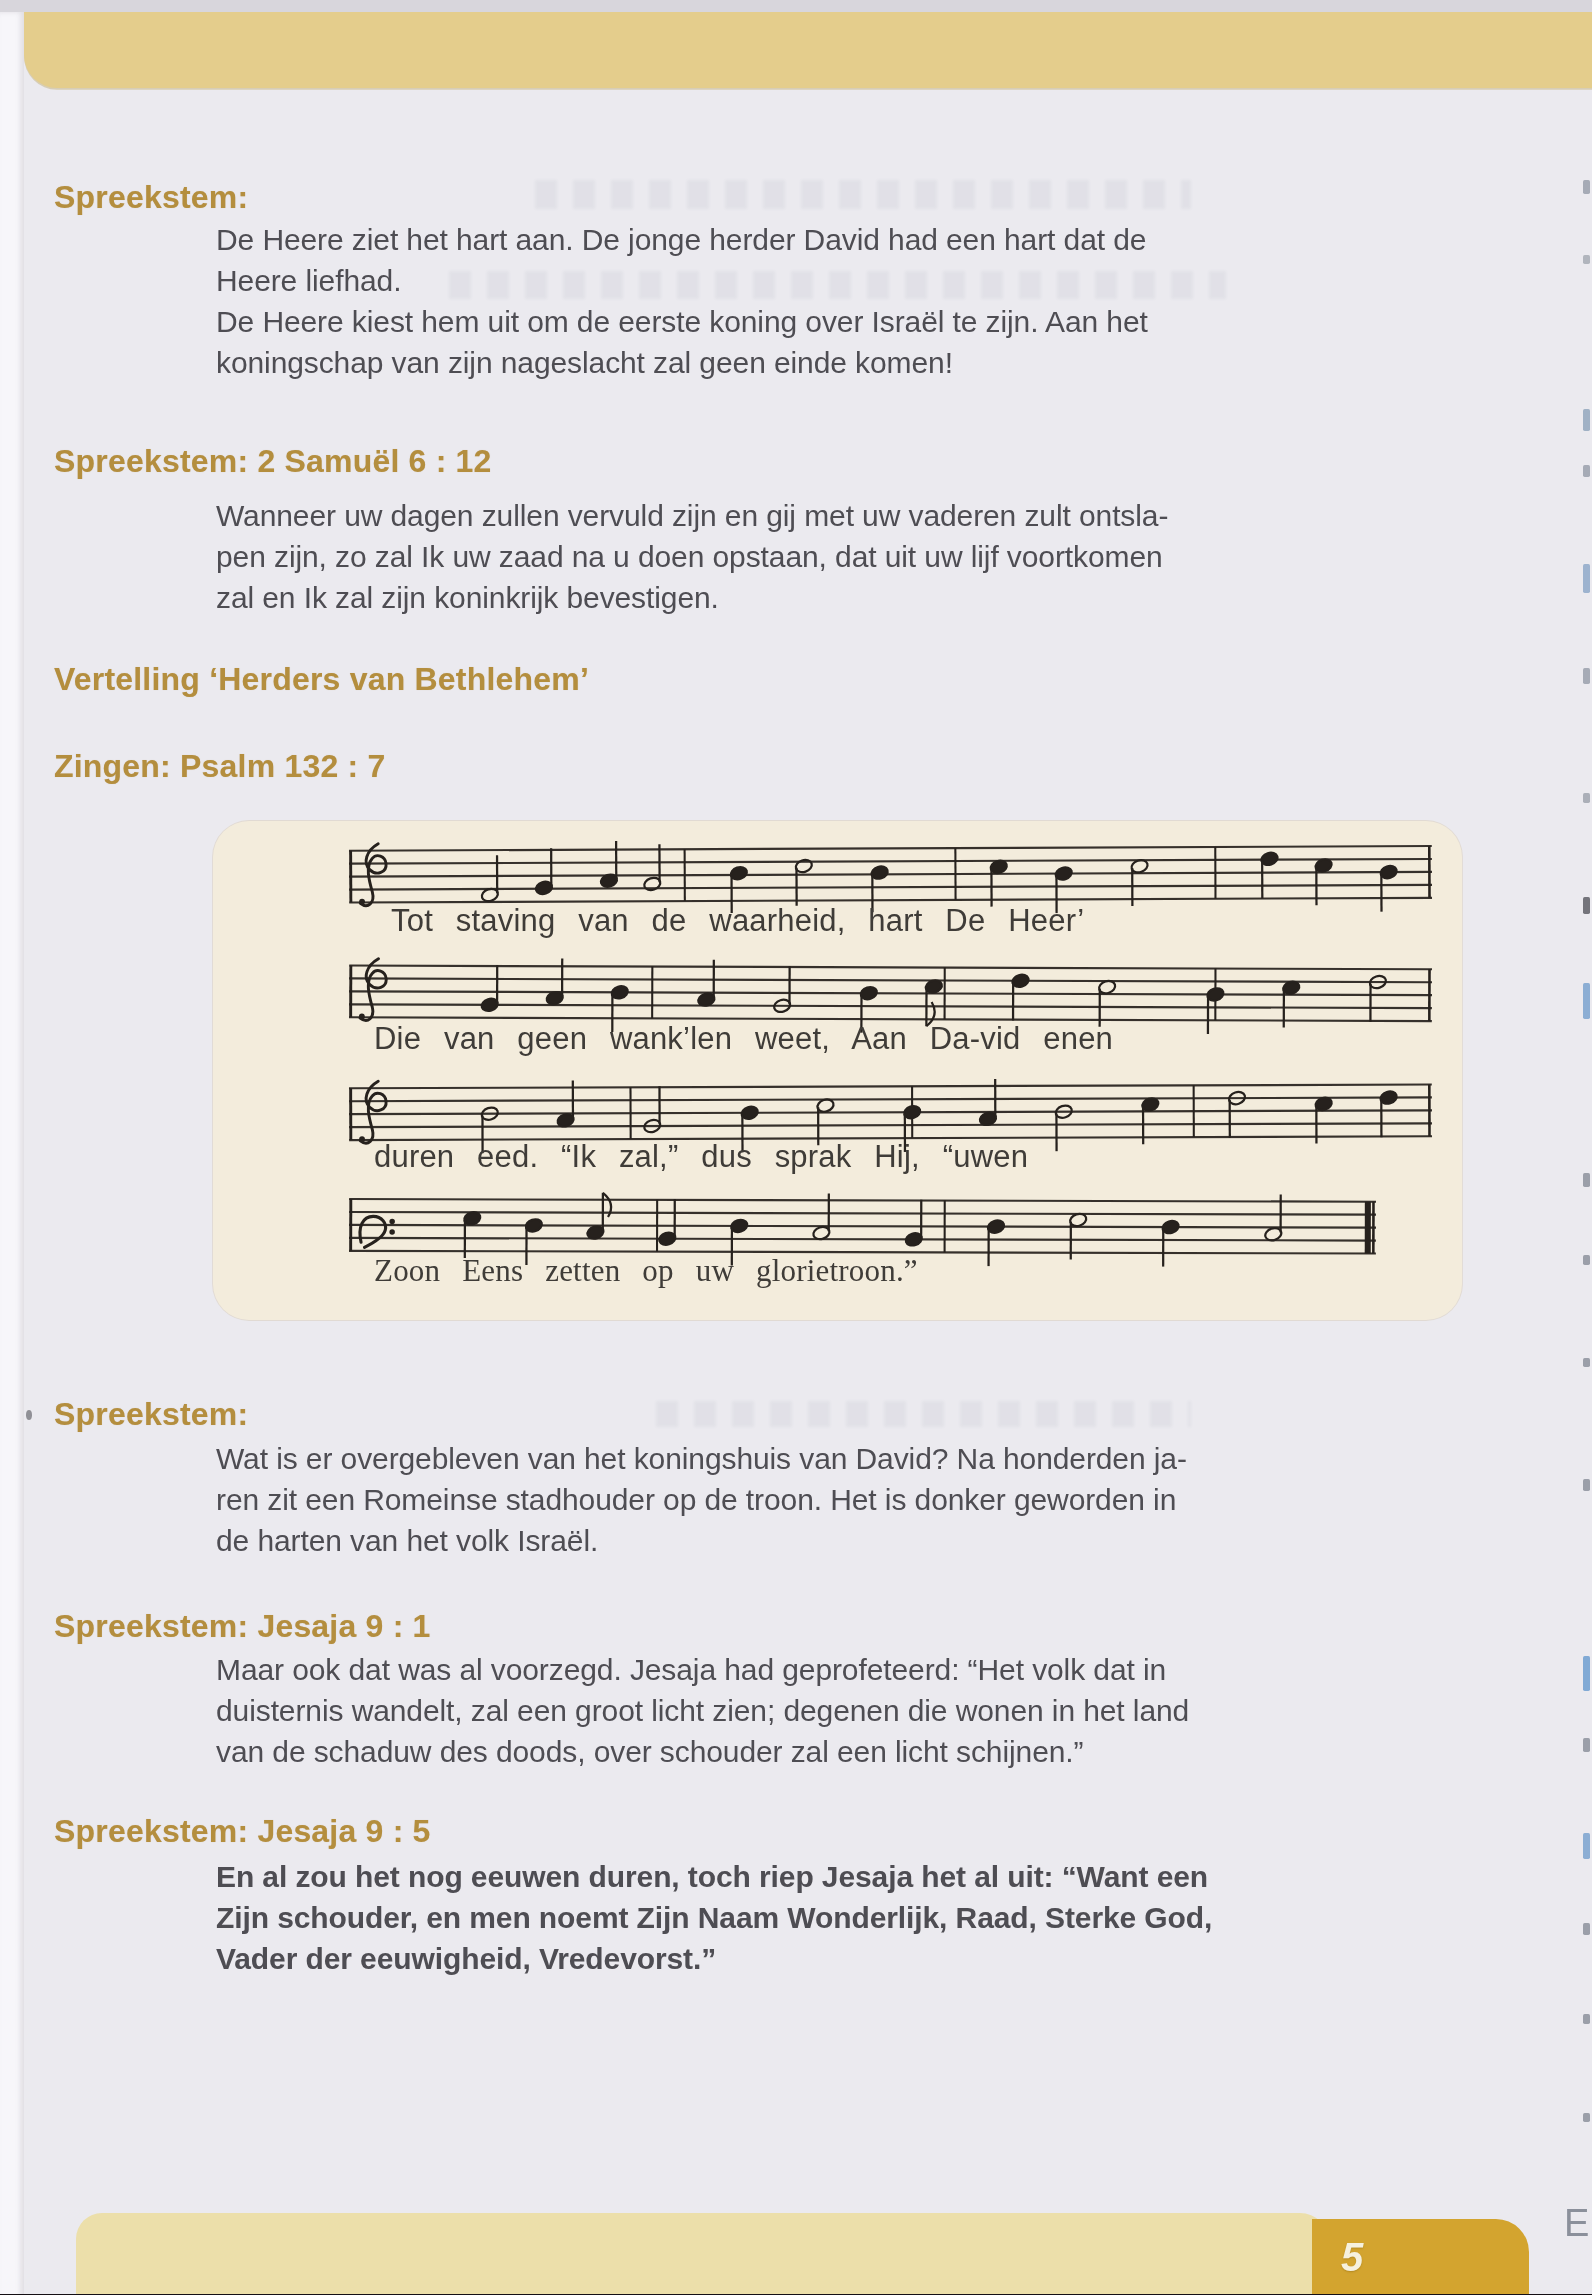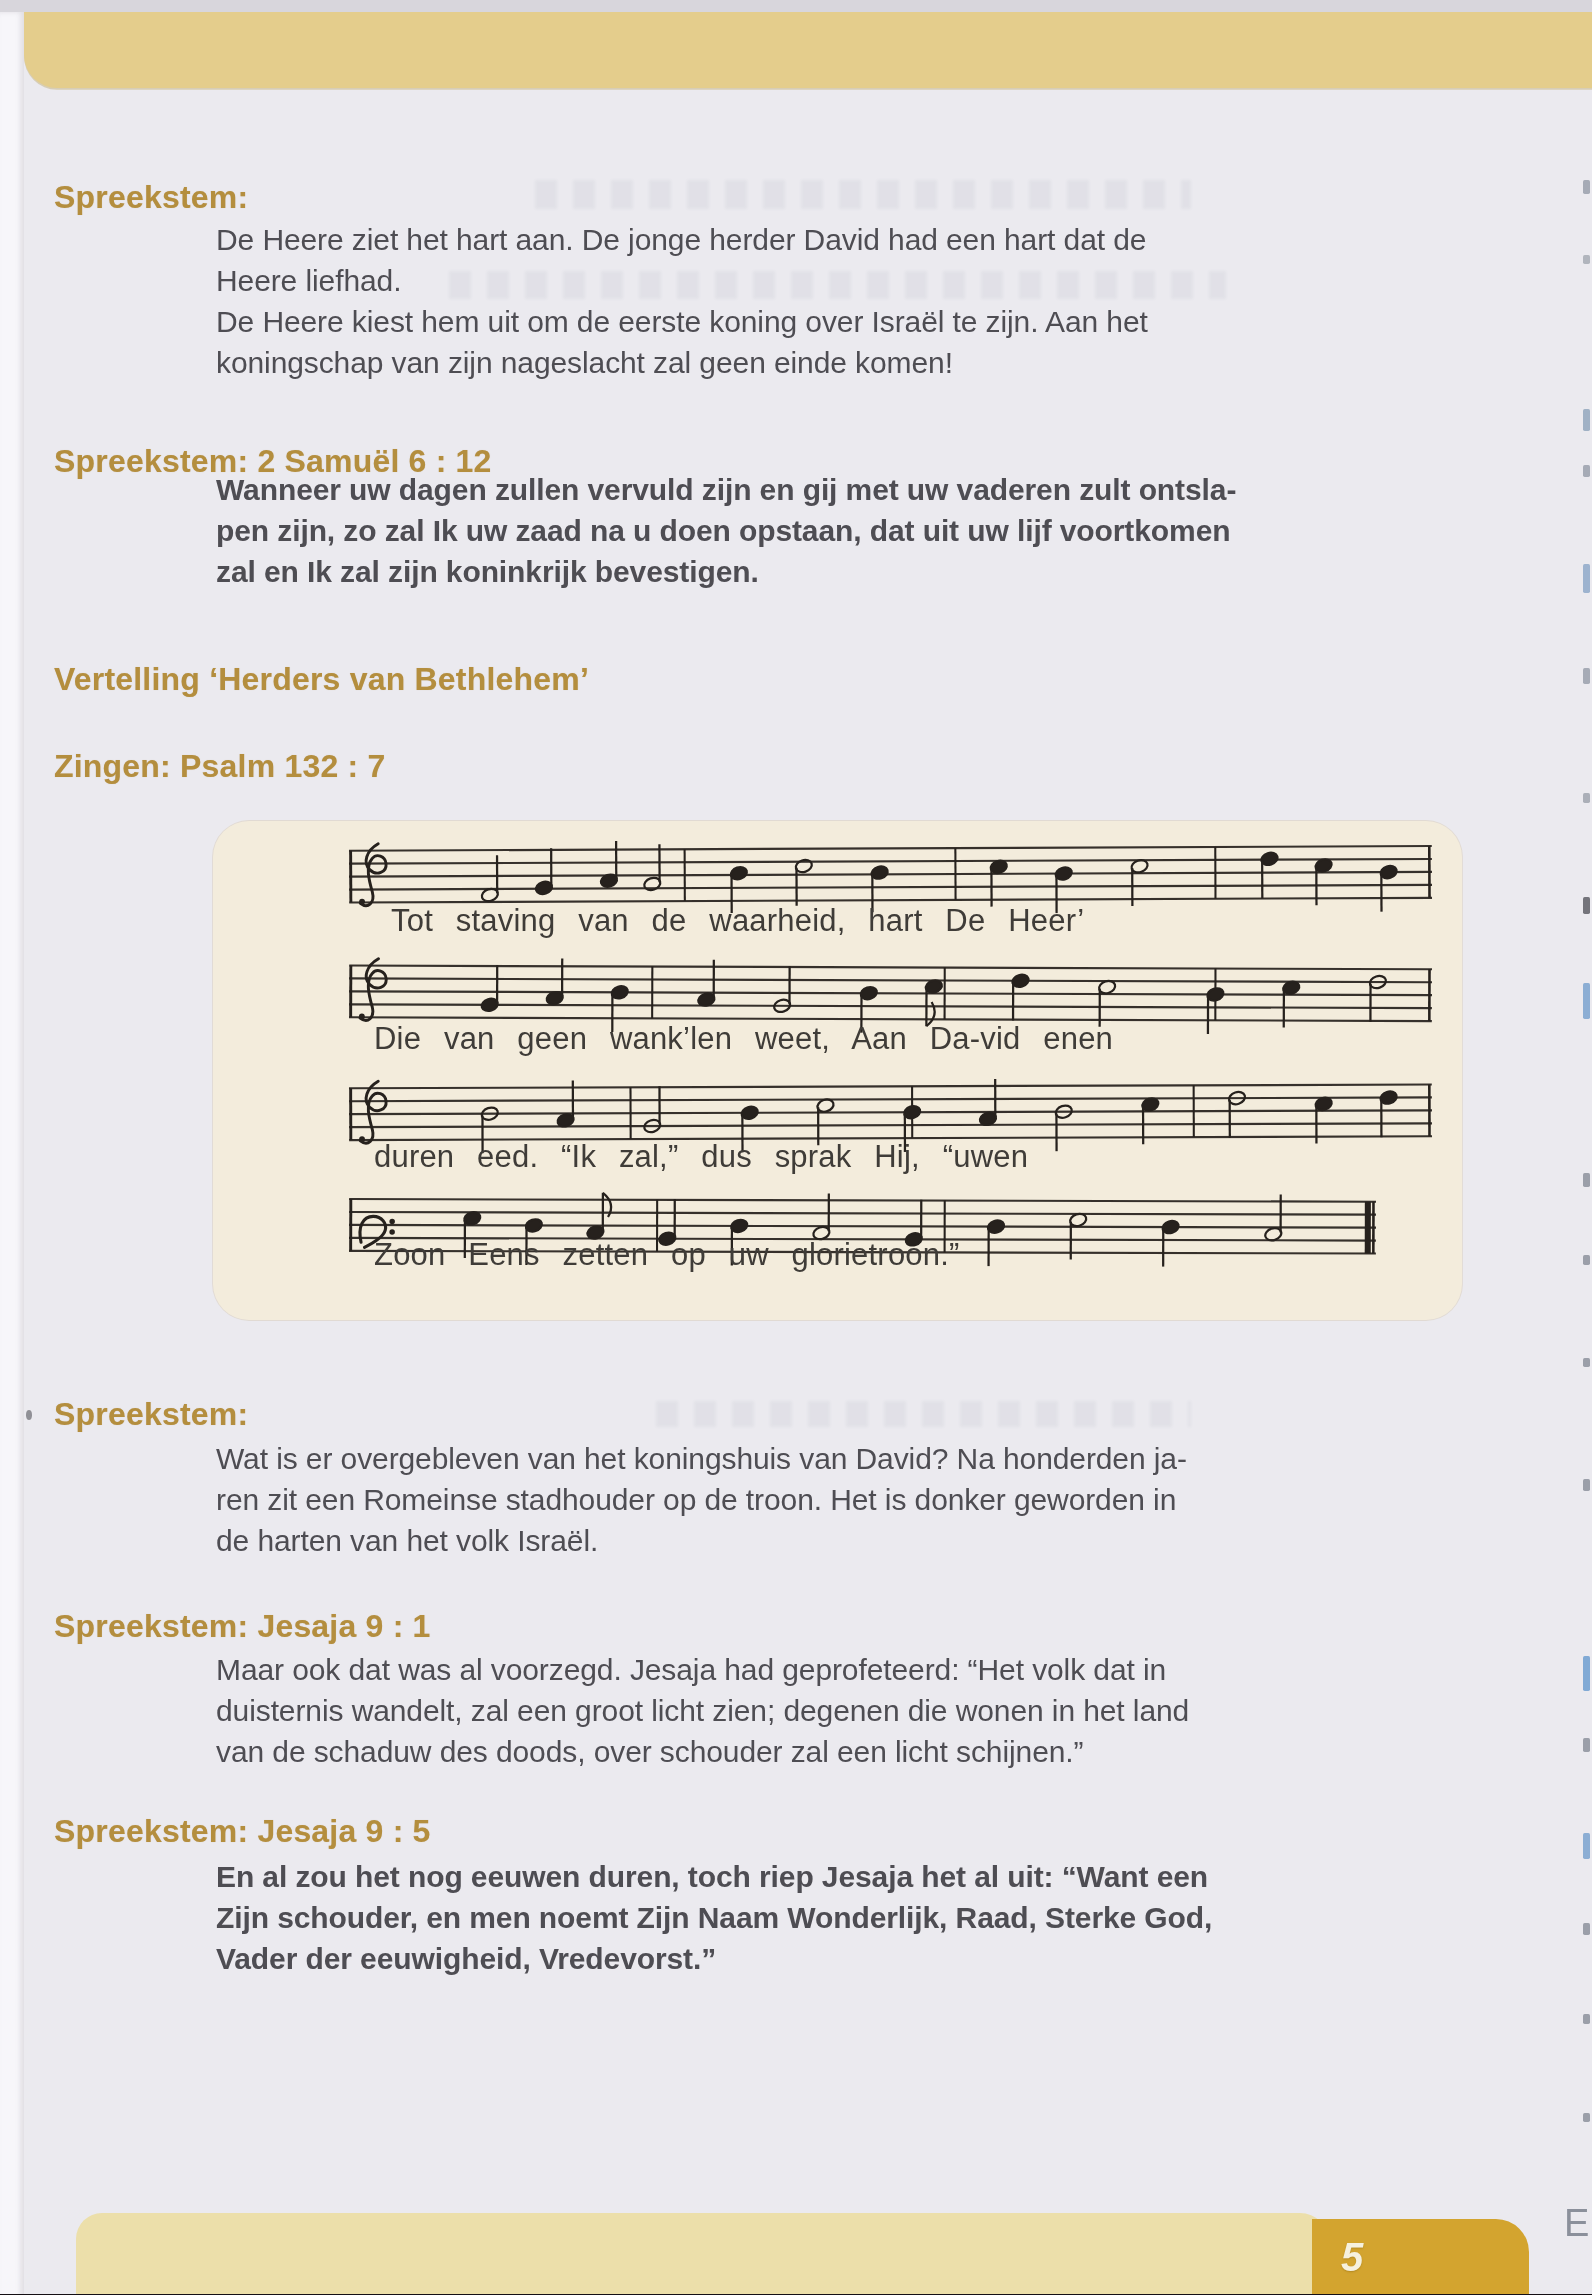--- a/index.html
+++ b/index.html
@@ -54,21 +54,21 @@
   <div class="gold-h" style="top:1384px;">Spreekstem:</div>
   <div class="gold-h" style="top:1596px;">Spreekstem: Jesaja 9 : 1</div>
   <div class="gold-h" style="top:1801px;">Spreekstem: Jesaja 9 : 5</div>
 
   <div class="para" style="top:207px;">
     <div class="ln">De Heere ziet het hart aan. De jonge herder David had een hart dat de</div>
     <div class="ln">Heere liefhad.</div>
     <div class="ln">De Heere kiest hem uit om de eerste koning over Israël te zijn. Aan het</div>
     <div class="ln">koningschap van zijn nageslacht zal geen einde komen!</div>
   </div>
-  <div class="para" style="top:457px;font-weight:bold;">
+  <div class="para" style="top:483px;">
     <div class="ln">Wanneer uw dagen zullen vervuld zijn en gij met uw vaderen zult ontsla-</div>
     <div class="ln">pen zijn, zo zal Ik uw zaad na u doen opstaan, dat uit uw lijf voortkomen</div>
     <div class="ln">zal en Ik zal zijn koninkrijk bevestigen.</div>
   </div>
   <div class="para" style="top:1426px;">
     <div class="ln">Wat is er overgebleven van het koningshuis van David? Na honderden ja-</div>
     <div class="ln">ren zit een Romeinse stadhouder op de troon. Het is donker geworden in</div>
     <div class="ln">de harten van het volk Israël.</div>
   </div>
   <div class="para" style="top:1637px;">
@@ -242,21 +242,21 @@
           <ellipse cx="749.7" cy="42" rx="9.5" ry="6.8" transform="rotate(-18 749.7 42)" fill="#26211d" stroke="#26211d" stroke-width="2.6"></ellipse>
           <line x1="741.2" y1="44" x2="741.2" y2="88" stroke="#26211d" stroke-width="2.6"></line>
           <ellipse cx="844.9" cy="34" rx="9.5" ry="6.8" transform="rotate(-18 844.9 34)" fill="none" stroke="#26211d" stroke-width="2.6"></ellipse>
           <line x1="836.4" y1="36" x2="836.4" y2="80" stroke="#26211d" stroke-width="2.6"></line>
           <ellipse cx="952" cy="42" rx="9.5" ry="6.8" transform="rotate(-18 952 42)" fill="#26211d" stroke="#26211d" stroke-width="2.6"></ellipse>
           <line x1="943.5" y1="44" x2="943.5" y2="88" stroke="#26211d" stroke-width="2.6"></line>
           <ellipse cx="1071" cy="50" rx="9.5" ry="6.8" transform="rotate(-18 1071 50)" fill="none" stroke="#26211d" stroke-width="2.6"></ellipse>
           <line x1="1079.5" y1="48" x2="1079.5" y2="4" stroke="#26211d" stroke-width="2.6"></line>
         </svg>
       </div>
-    <div class="lyrics" style="top:416px;">Zoon Eens zetten op uw glorietroon.”</div>
+    <div class="lyrics" style="top:432px;font-family:Liberation Serif, serif;">Zoon Eens zetten op uw glorietroon.”</div>
   </div>
 
   <div class="stray-dot"></div>
   <div class="speck"></div>
   <div id="fragments">
       <div class="fragment" style="top: 168px; height: 14px; background: rgb(154, 160, 171);"></div>
       <div class="fragment" style="top: 243px; height: 8.6px; background: rgb(167, 171, 180);"></div>
       <div class="fragment" style="top: 397px; height: 22.4px; background: rgb(147, 167, 189);"></div>
       <div class="fragment" style="top: 453px; height: 12px; background: rgb(154, 160, 171);"></div>
       <div class="fragment" style="top: 552px; height: 29px; background: rgb(143, 169, 201);"></div>

